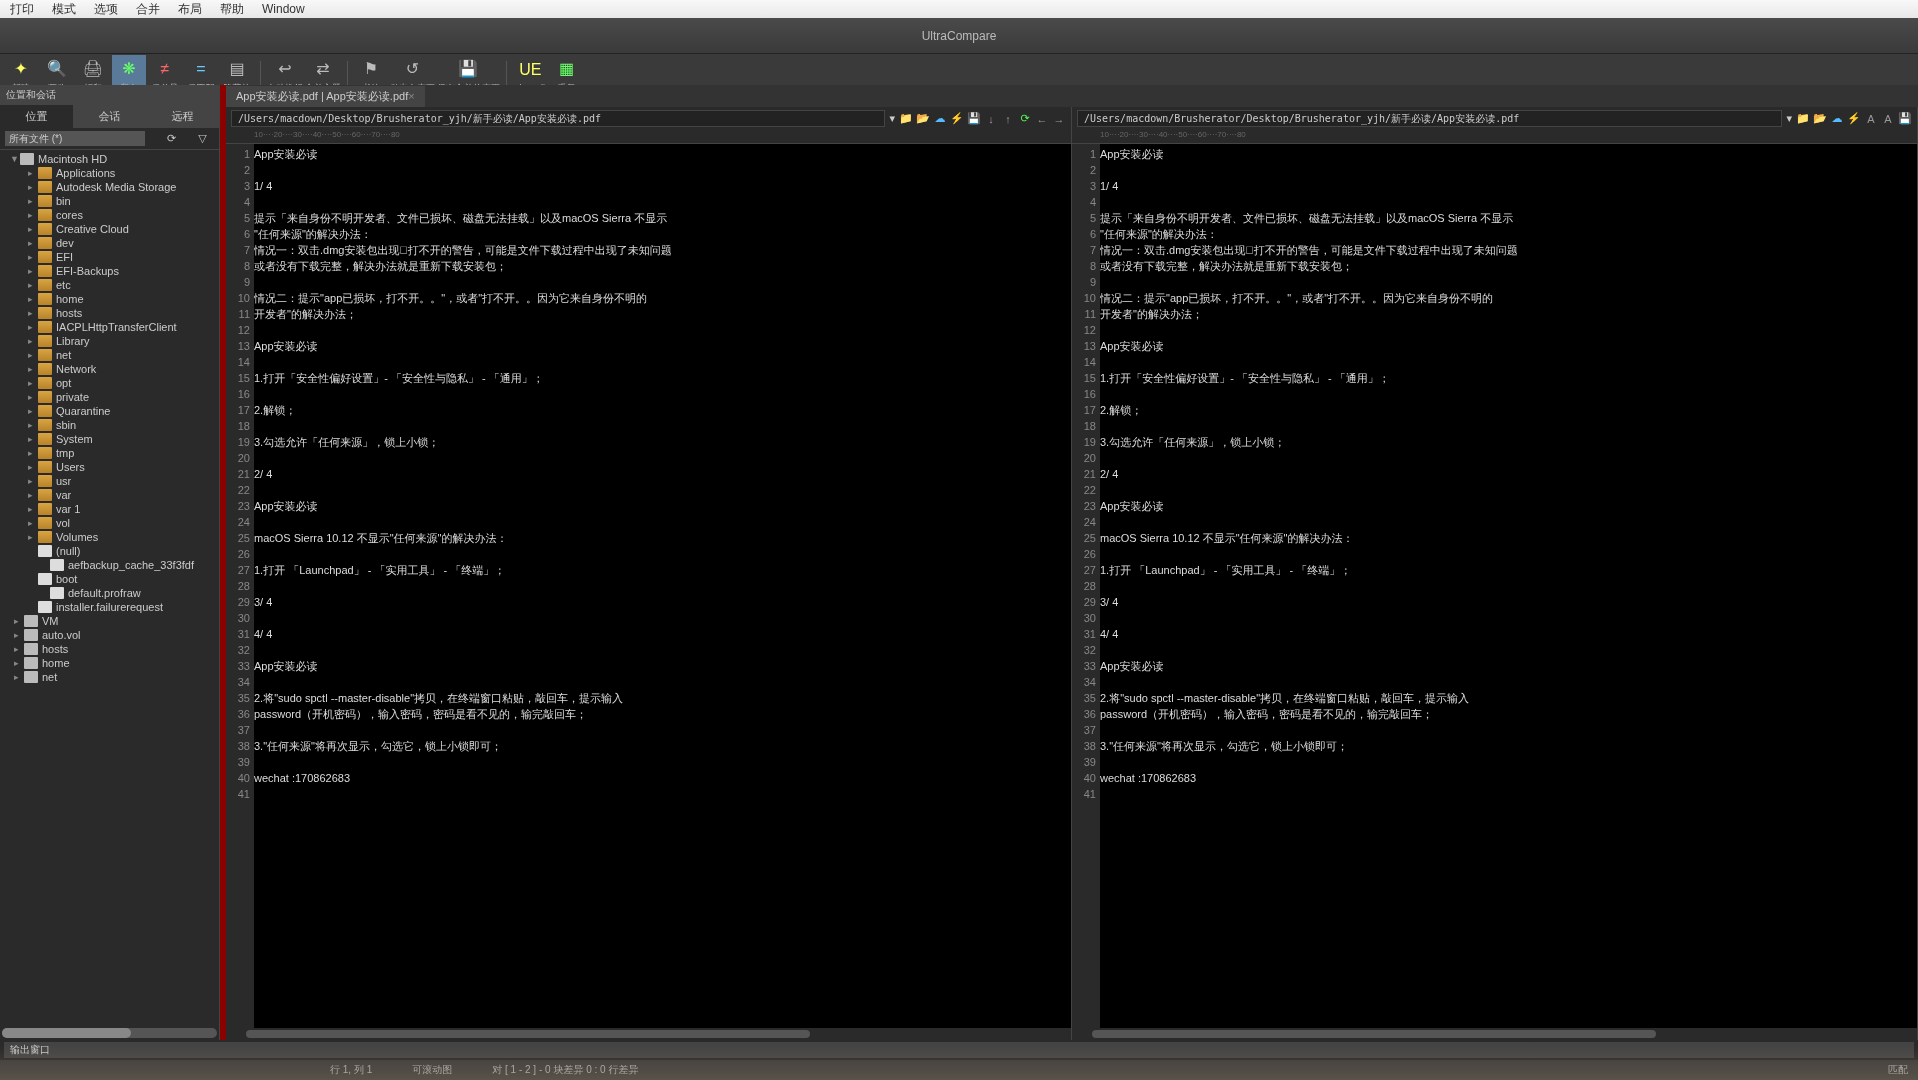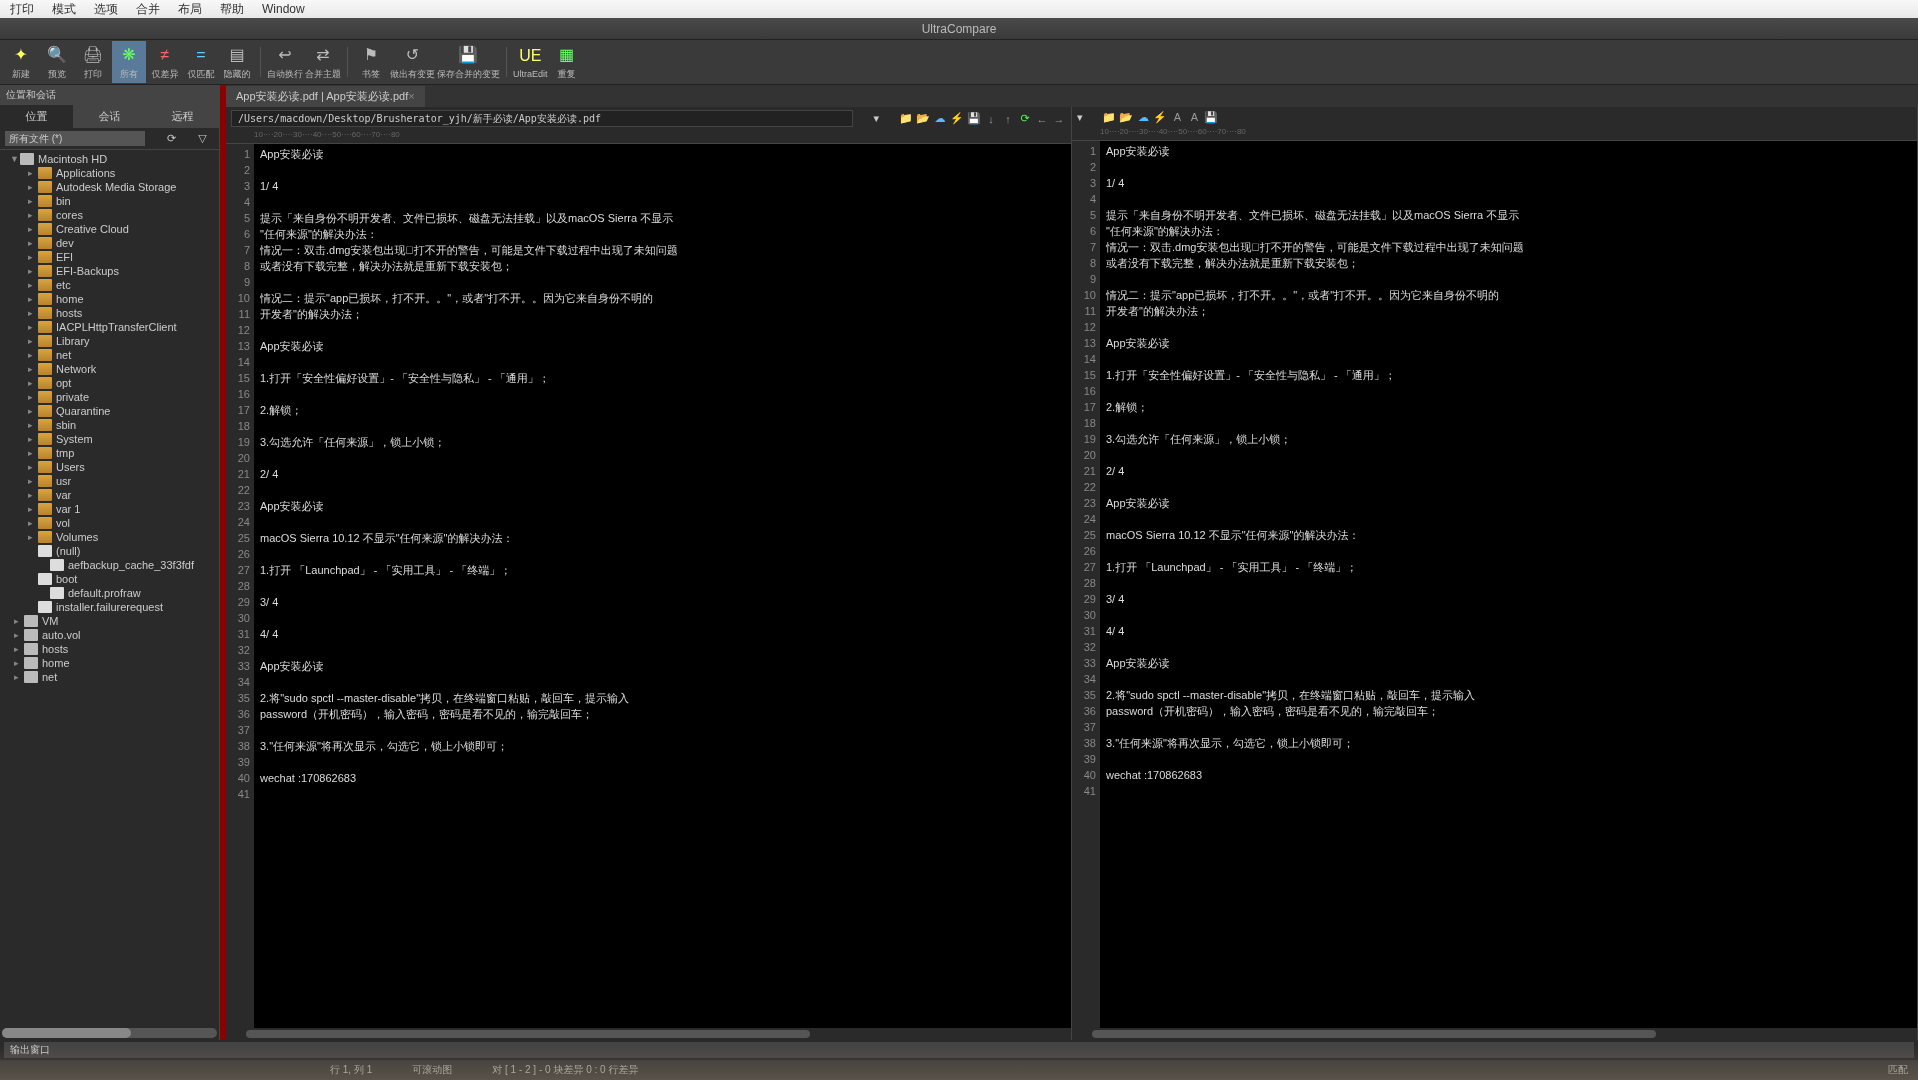--- a/index.html
+++ b/index.html
@@ -1,21 +1,21 @@
 <!DOCTYPE html>
 <html><head>
 <meta charset="utf-8">
 <style>
 * { margin: 0; padding: 0; box-sizing: border-box; font-family: "Helvetica Neue", Arial, sans-serif; }
 body { background: #2a2a2a; color: #ccc; font-size: 11px; overflow: hidden; }
 
 .menubar { height: 18px; background: linear-gradient(#f8f8f8,#e8e8e8); display: flex; align-items: center; padding: 0 10px; gap: 18px; font-size: 12px; color: #333; }
 .menubar span { cursor: default; }
 
-.titlebar { height: 22px; background: linear-gradient(#4a4a4a,#3a3a3a); display: flex; align-items: center; justify-content: center; color: #bbb; font-size: 12px; border-bottom: 1px solid #222; }
+.titlebar { height: 36px; background: linear-gradient(#4a4a4a,#3a3a3a); display: flex; align-items: center; justify-content: center; color: #bbb; font-size: 12px; border-bottom: 1px solid #222; }
 
 .toolbar { height: 45px; background: #3a3a3a; display: flex; align-items: center; padding: 0 4px; gap: 2px; border-bottom: 1px solid #222; }
 .tool { display: flex; flex-direction: column; align-items: center; justify-content: center; min-width: 34px; height: 42px; cursor: pointer; color: #bbb; font-size: 9px; }
 .tool.active { background: #5a7a9a; }
 .tool .ticon { width: 22px; height: 22px; display: flex; align-items: center; justify-content: center; font-size: 16px; }
 .tool .tlabel { font-size: 9px; margin-top: 2px; }
 .divider { width: 1px; height: 30px; background: #555; margin: 0 4px; }
 
 .main { position: absolute; top: 85px; bottom: 40px; left: 0; right: 0; display: flex; }
 
@@ -35,29 +35,29 @@
 .tree-hscroll { height: 10px; background: #555; margin: 2px; border-radius: 5px; }
 .tree-hscroll-thumb { width: 60%; height: 100%; background: #888; border-radius: 5px; }
 
 .editor-area { flex: 1; display: flex; flex-direction: column; background: #1a1a1a; }
 .tab-bar { height: 22px; background: #333; display: flex; align-items: center; }
 .doc-tab { padding: 3px 10px; background: #444; color: #ccc; font-size: 11px; display: flex; align-items: center; }
 .doc-tab .close { cursor: pointer; color: #888; }
 
 .panes { flex: 1; display: flex; }
 .pane { flex: 1; display: flex; flex-direction: column; border-right: 1px solid #444; }
-.pane-header { display: flex; align-items: center; padding: 3px 5px; background: #2a2a2a; gap: 20px; }
+.pane-header { display: flex; align-items: center; padding: 3px 5px; background: #2a2a2a; gap: 4px; }
 .pane-path { flex: 1; background: #222; border: 1px solid #444; padding: 2px 6px; font-size: 10px; color: #ccc; font-family: monospace; }
 .pane-icons { display: flex; gap: 3px; }
 .pane-icons .picon { width: 14px; height: 14px; display: flex; align-items: center; justify-content: center; cursor: pointer; color: #999; font-size: 11px; }
 .ruler { height: 14px; background: #2a2a2a; border-bottom: 1px solid #444; font-size: 8px; color: #666; padding-left: 28px; }
 .editor { flex: 1; display: flex; overflow: hidden; font-family: Menlo, monospace; font-size: 11px; }
 .gutter { width: 28px; background: #2a2a2a; color: #888; text-align: right; padding: 2px 4px 2px 2px; line-height: 16px; }
 .gutter div { height: 16px; }
-.code { flex: 1; background: #000; color: #ddd; padding: 2px 6px; line-height: 16px; white-space: pre; overflow: hidden; }
+.code { flex: 1; background: #000; color: #ddd; padding: 2px 0; line-height: 16px; white-space: pre; overflow: hidden; }
 .code div { height: 16px; }
 .hscroll { height: 12px; background: #2a2a2a; display: flex; align-items: center; padding: 0 20px; }
 .hscroll-thumb { flex: 1; max-width: 70%; height: 8px; background: #555; border-radius: 4px; }
 
 .diff-margin { width: 6px; background: #8b0000; }
 
 .output-bar { position: absolute; bottom: 22px; left: 4px; right: 4px; height: 16px; background: #444; display: flex; align-items: center; padding: 0 6px; font-size: 10px; }
 
 .statusbar { position: absolute; bottom: 0; left: 0; right: 0; height: 20px; background: #3a3a3a; display: flex; align-items: center; padding: 0 10px; font-size: 10px; color: #aaa; gap: 40px; }
 .statusbar .spacer { flex: 1; }
@@ -432,20 +432,21 @@
             </div>
           <div class="code" id="code-l"><div>App安装必读</div><div></div><div>1/ 4</div><div></div><div>提示「来自身份不明开发者、文件已损坏、磁盘无法挂载」以及macOS Sierra 不显示</div><div>"任何来源"的解决办法：</div><div>情况一：双击.dmg安装包出现􏰀打不开的警告，可能是文件下载过程中出现了未知问题</div><div>或者没有下载完整，解决办法就是重新下载安装包；</div><div></div><div>情况二：提示"app已损坏，打不开。。"，或者"打不开。。因为它来自身份不明的</div><div>开发者"的解决办法；</div><div></div><div>App安装必读</div><div></div><div>1.打开「安全性偏好设置」- 「安全性与隐私」 - 「通用」；</div><div></div><div>2.解锁；</div><div></div><div>3.勾选允许「任何来源」，锁上小锁；</div><div></div><div>2/ 4</div><div></div><div>App安装必读</div><div></div><div>macOS Sierra 10.12 不显示"任何来源"的解决办法：</div><div></div><div>1.打开 「Launchpad」 - 「实用工具」 - 「终端」；</div><div></div><div>3/ 4</div><div></div><div>4/ 4</div><div></div><div>App安装必读</div><div></div><div>2.将"sudo spctl --master-disable"拷贝，在终端窗口粘贴，敲回车，提示输入</div><div>password（开机密码），输入密码，密码是看不见的，输完敲回车；</div><div></div><div>3."任何来源"将再次显示，勾选它，锁上小锁即可；</div><div></div><div>wechat :170862683</div><div></div></div>
         </div>
         <div class="hscroll">
             <div class="hscroll-thumb"></div>
           </div>
       </div>
 
       <div class="pane">
         <div class="pane-header">
+          <input class="pane-path" value="/Users/macdown/Brusherator/Desktop/Brusherator_yjh/新手必读/App安装必读.pdf" style="">
           <span>▾</span>
           <div class="pane-icons">
             <span class="picon folder-y">📁</span>
             <span class="picon folder-y">📂</span>
             <span class="picon" style="color:#5bf">☁</span>
             <span class="picon" style="color:#fa0">⚡</span>
             <span class="picon">A</span>
             <span class="picon">A</span>
             <span class="picon">💾</span>
           </div>

